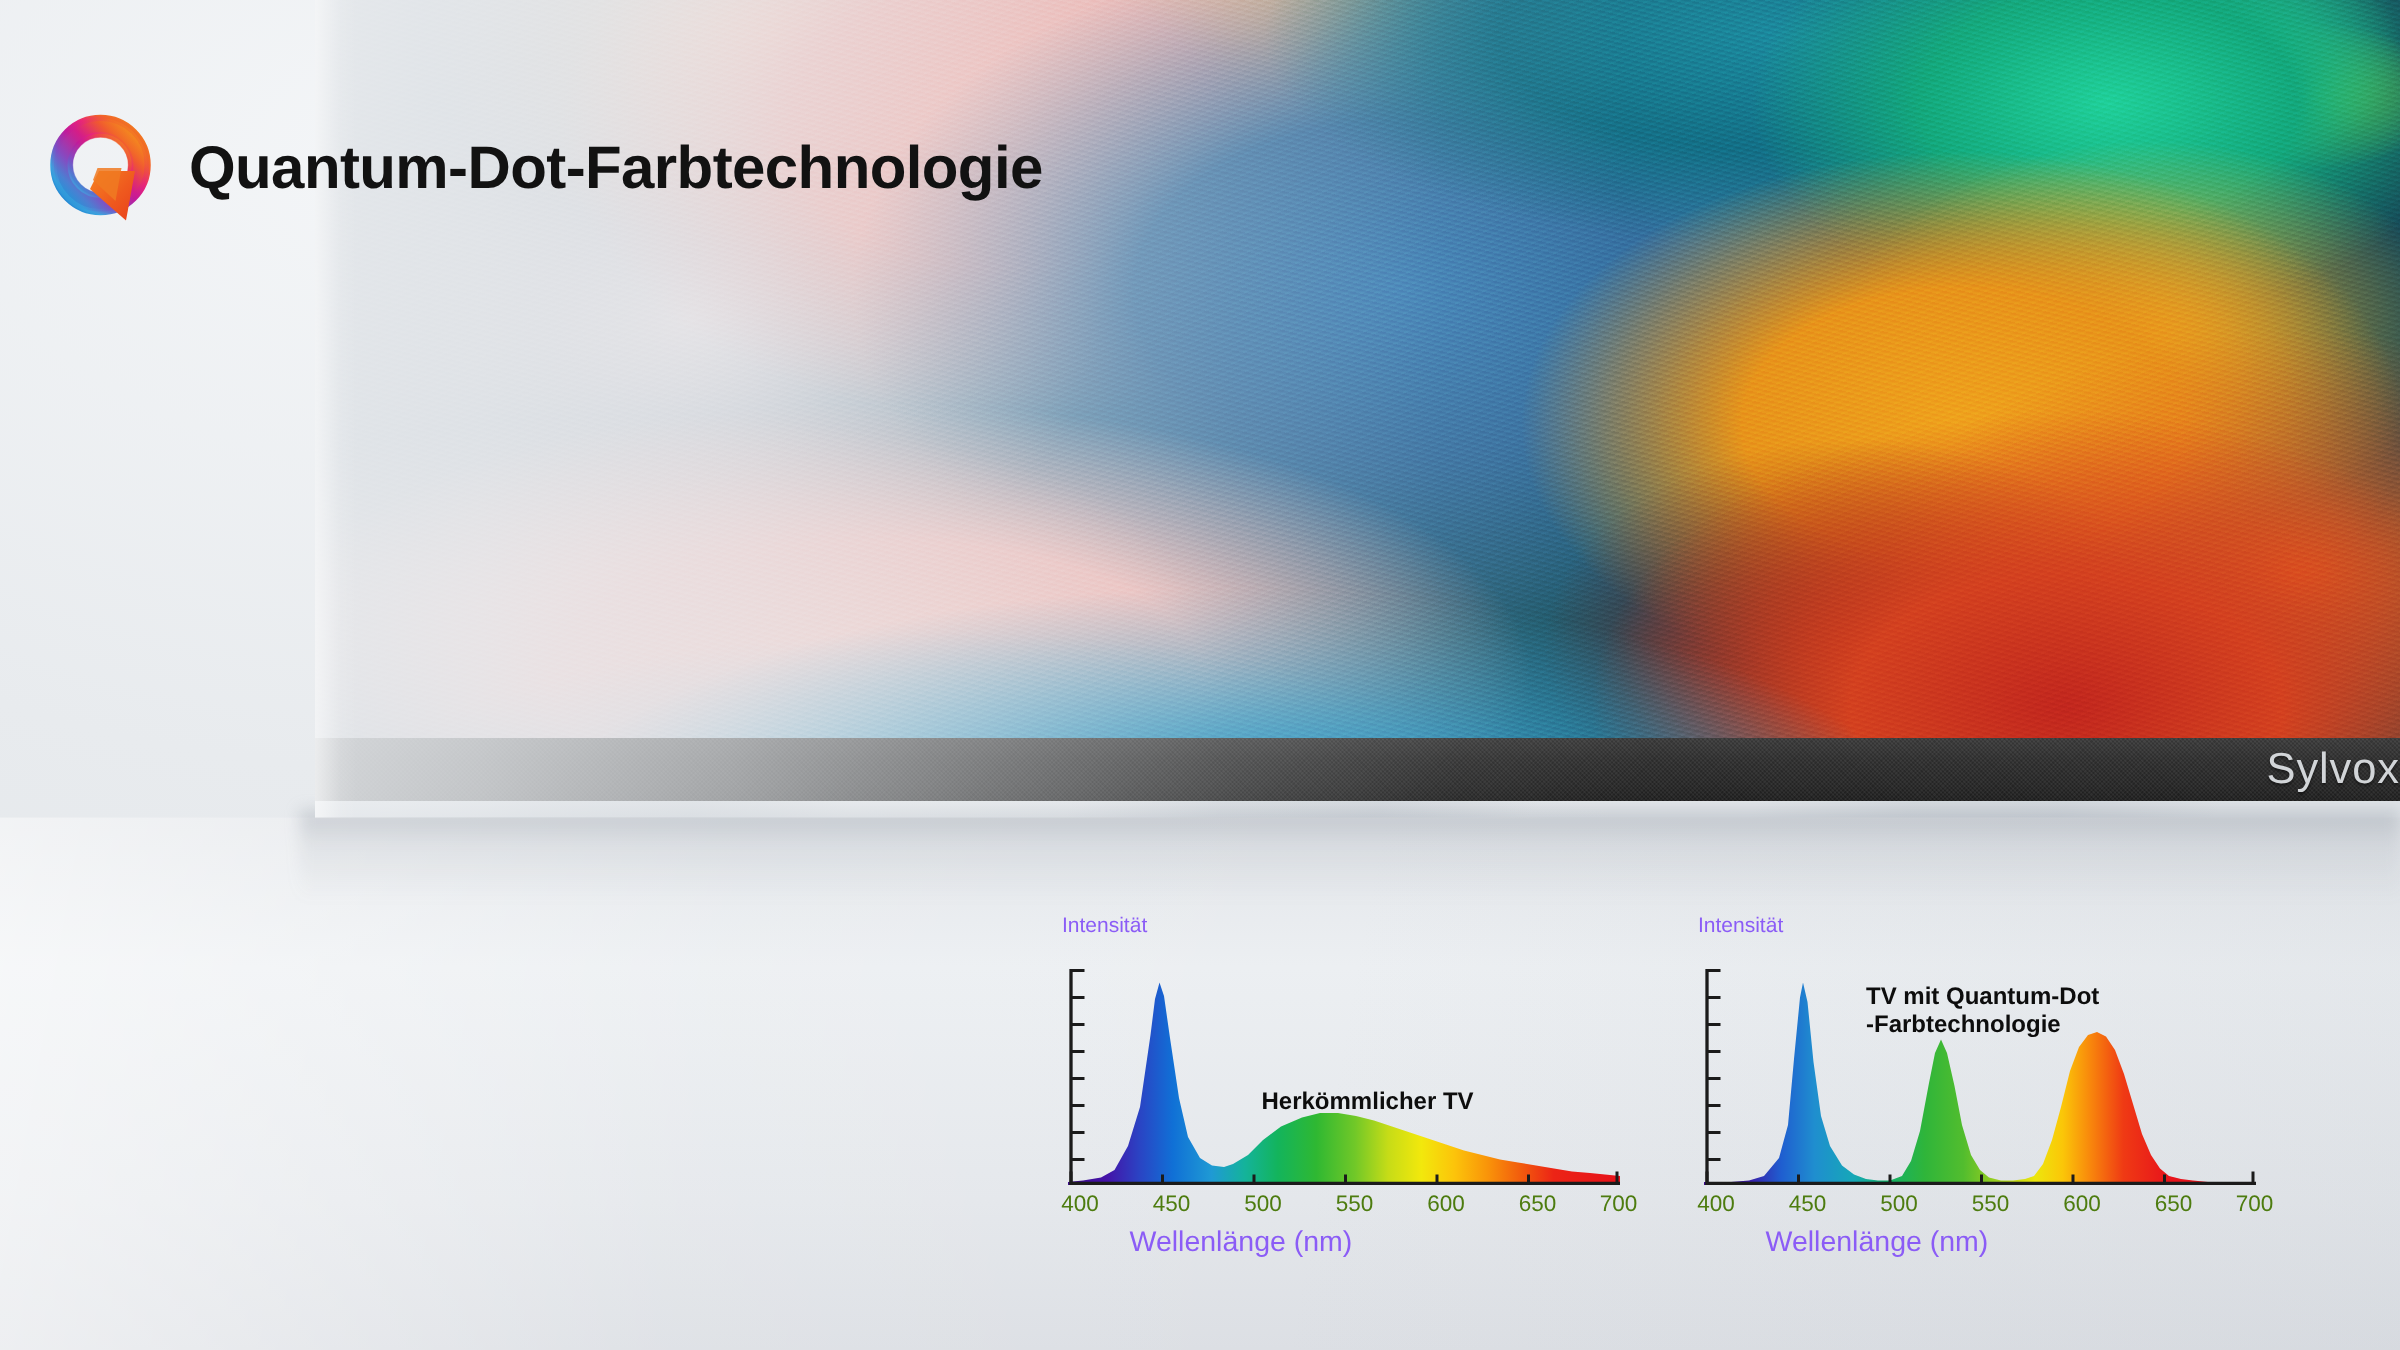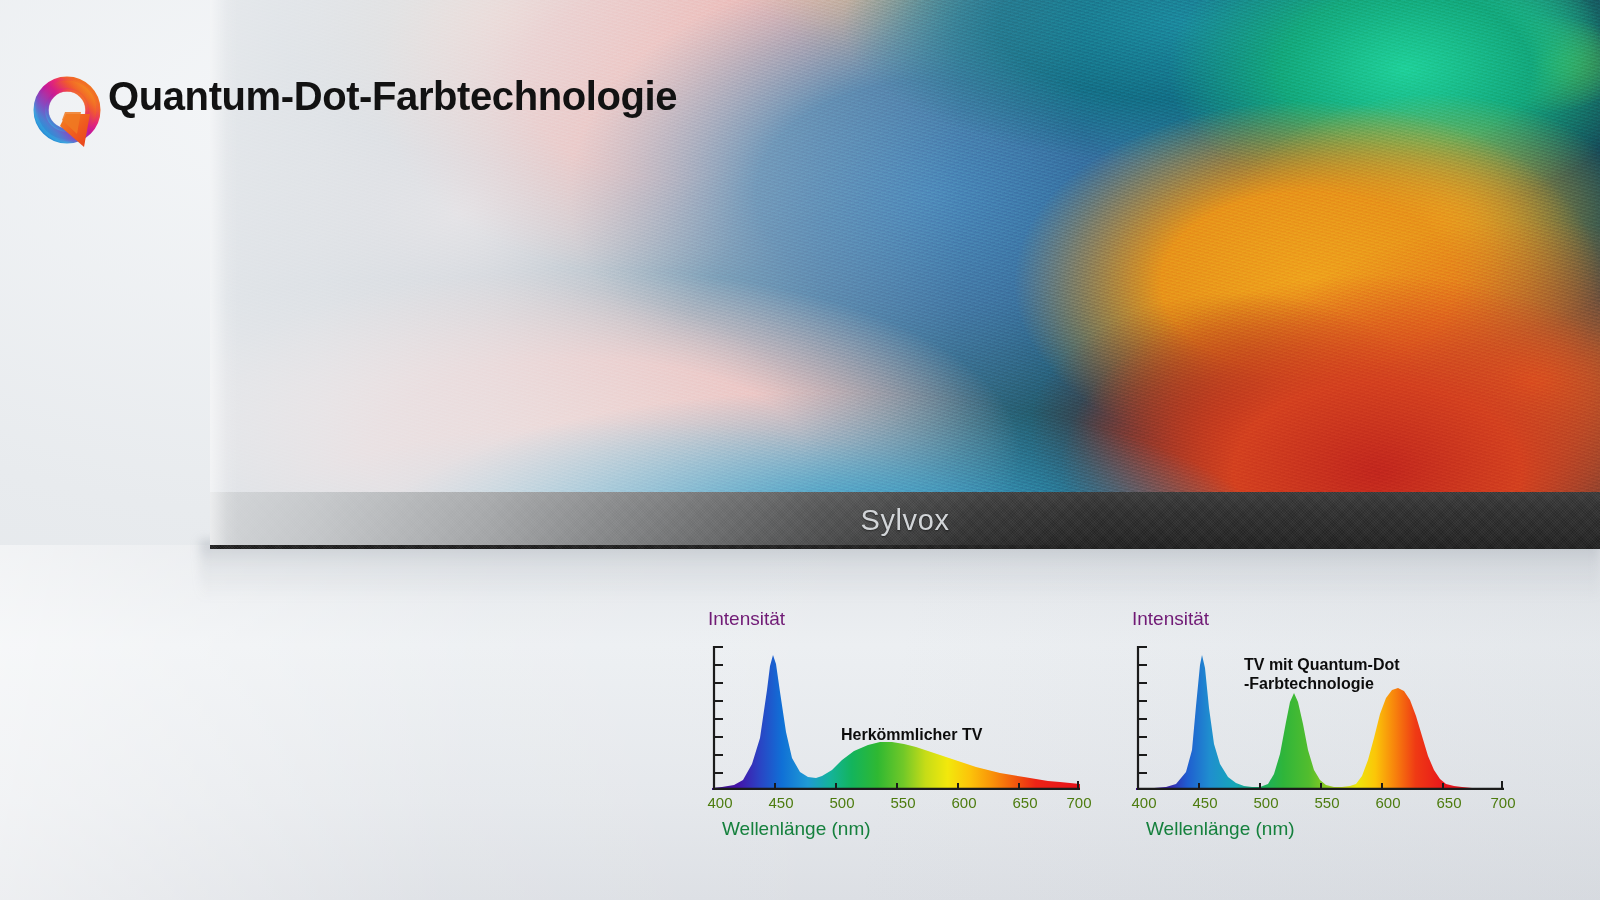--- a/index.html
+++ b/index.html
@@ -97,23 +97,23 @@
       rgba(233,236,239,0.48) 32%,
       rgba(233,236,239,0.24) 44%,
       rgba(233,236,239,0.08) 54%,
       rgba(233,236,239,0.0) 63%);
   }
   #wash-top{
     position:absolute; left:0; top:0; width:1390px; height:498px;
     background:linear-gradient(160deg, rgba(255,255,255,0.30) 0%, rgba(255,255,255,0.05) 26%, rgba(255,255,255,0.0) 45%);
   }
   #bezel{
-    position:absolute; left:0; top:498px; width:1390px; height:57px;
+    position:absolute; left:0; top:498px; width:1390px; height:42px;
     background:linear-gradient(180deg,#3a3a3a 0%, #2e2e2e 35%, #262626 75%, #1e1e1e 100%);
-    display:flex; align-items:center; justify-content:center;
+    display:flex; align-items:center; justify-content:flex-end;
   }
   #bezel-texture{
     position:absolute; inset:0;
     background:
       repeating-linear-gradient(45deg, rgba(255,255,255,0.035) 0 1px, rgba(0,0,0,0.03) 1px 2px),
       repeating-linear-gradient(-45deg, rgba(255,255,255,0.03) 0 1px, rgba(0,0,0,0.025) 1px 2px);
   }
   #bezel-wash{
     position:absolute; left:0; top:0; width:1390px; height:53px;
     background:linear-gradient(90deg,
@@ -132,50 +132,50 @@
     text-shadow:0 1px 2px rgba(0,0,0,.5);
   }
   
   #glass-edge{
     position:absolute; left:0; top:0; width:28px; height:551px;
     background:linear-gradient(90deg, rgba(255,255,255,0.55) 0%, rgba(255,255,255,0.10) 60%, rgba(255,255,255,0.0) 100%);
   }
 
   
   #header{
-    position:absolute; left:32px; top:74px; display:flex; z-index:20;
+    position:absolute; left:32px; top:74px; display:flex; align-items:center; gap:18px; z-index:20;
   }
   #logo{ width:76px; height:76px; position:relative; flex:none; }
   #page-title{
     font-size:40px; font-weight:700; color:#121212; white-space:nowrap;
     letter-spacing:-0.4px;
   }
 
   
   .chart{
     position:absolute; z-index:15;
   }
   #chart-left{ left:698px; top:608px; width:395px; height:250px; }
   #chart-right{ left:1122px; top:608px; width:395px; height:250px; }
 
   .y-label{
-    position:absolute; left:10px; top:0px; font-size:19px; color:#701a75; font-weight:400;
+    position:absolute; left:10px; top:0px; font-size:14px; color:#8b5cf6; font-weight:400;
   }
   .plot{
     position:absolute; left:14px; top:38px; width:368px; height:144px;
   }
   .plot svg{ display:block; }
   .x-ticks{
     position:absolute; left:0; top:186px; width:395px; height:22px;
   }
   .x-ticks span{
     position:absolute; font-size:15px; color:#4d7c0f; transform:translateX(-50%); top:0;
   }
   .x-label{
-    position:absolute; top:210px; font-size:19px; color:#15803d;
+    position:absolute; top:210px; font-size:19px; color:#8b5cf6;margin-left:31px;
   }
   #xl-left{ left:24px; }
   #xl-right{ left:24px; }
   .series-label{
     position:absolute; font-size:16px; font-weight:700; color:#0d0d0d; line-height:1.16;
     white-space:pre-line;
   }
   #label-left{ left:143px; top:86px;margin-top:32px; }
   #label-right{ left:122px; top:48px; }
 </style>

